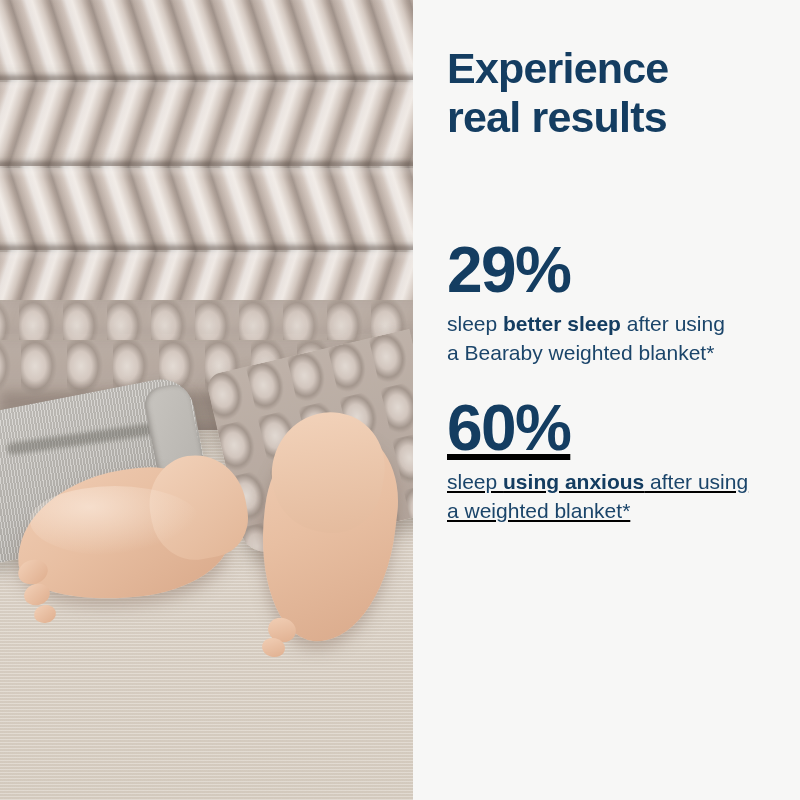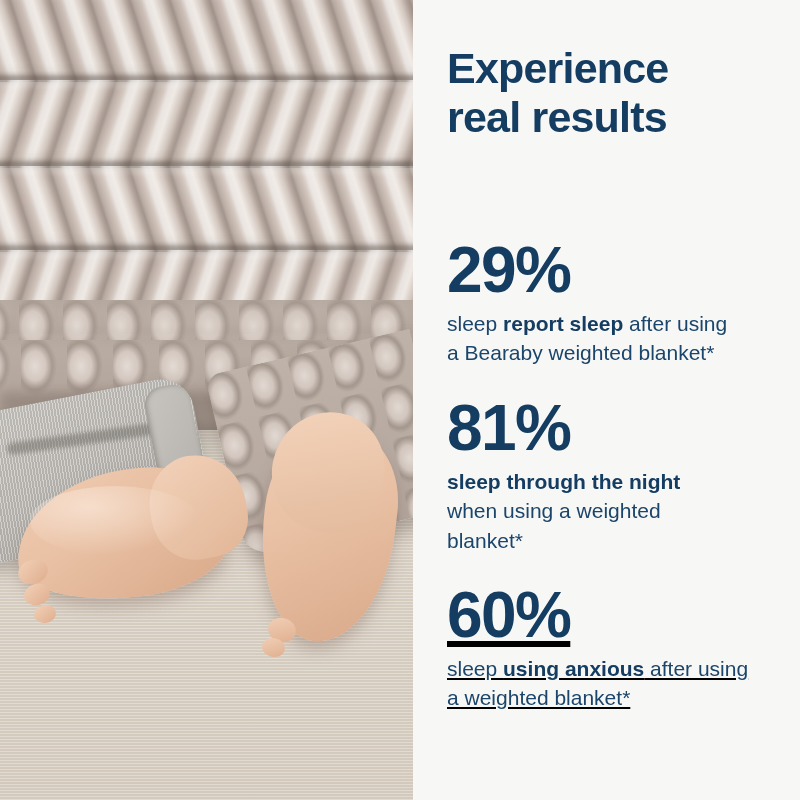--- a/index.html
+++ b/index.html
@@ -365,30 +365,24 @@
 
   <div class="panel">
 
     <h1 class="headline">Experience
 real results</h1>
 
     <div class="stats">
 
       <div class="stat">
         <div class="stat-number">29%</div>
-        <p class="stat-desc"><span>sleep </span><b>report sleep</b><span> after using
+        <p class="stat-desc"><span>sleep </span><b>better sleep</b><span> after using
 a Bearaby weighted blanket*</span></p>
       </div>
 
-      <div class="stat">
-        <div class="stat-number">81%</div>
-        <p class="stat-desc"><span></span><b>sleep through the night</b><span>
-when using a weighted
-blanket*</span></p>
-      </div>
 
       <div class="stat">
         <div class="stat-number">60%</div>
         <p class="stat-desc"><span>sleep </span><b>using anxious</b><span> after using
 a weighted blanket*</span></p>
       </div>
 
     </div>
   </div>
 

